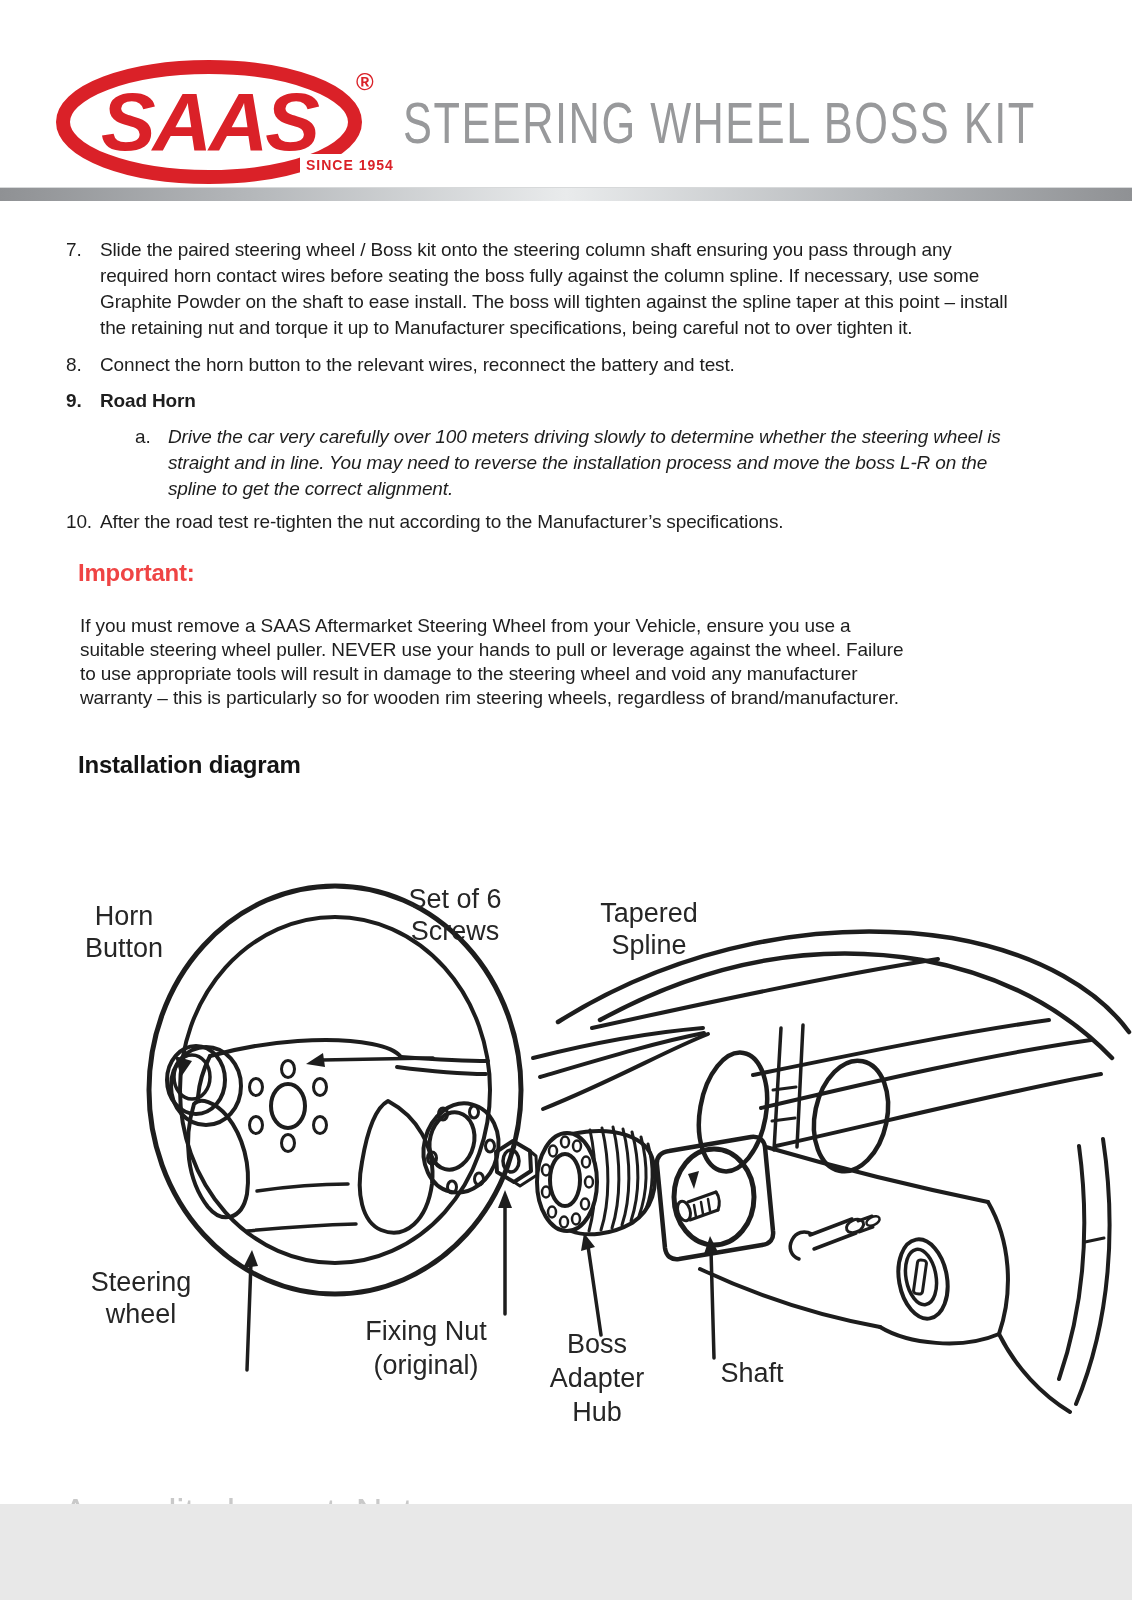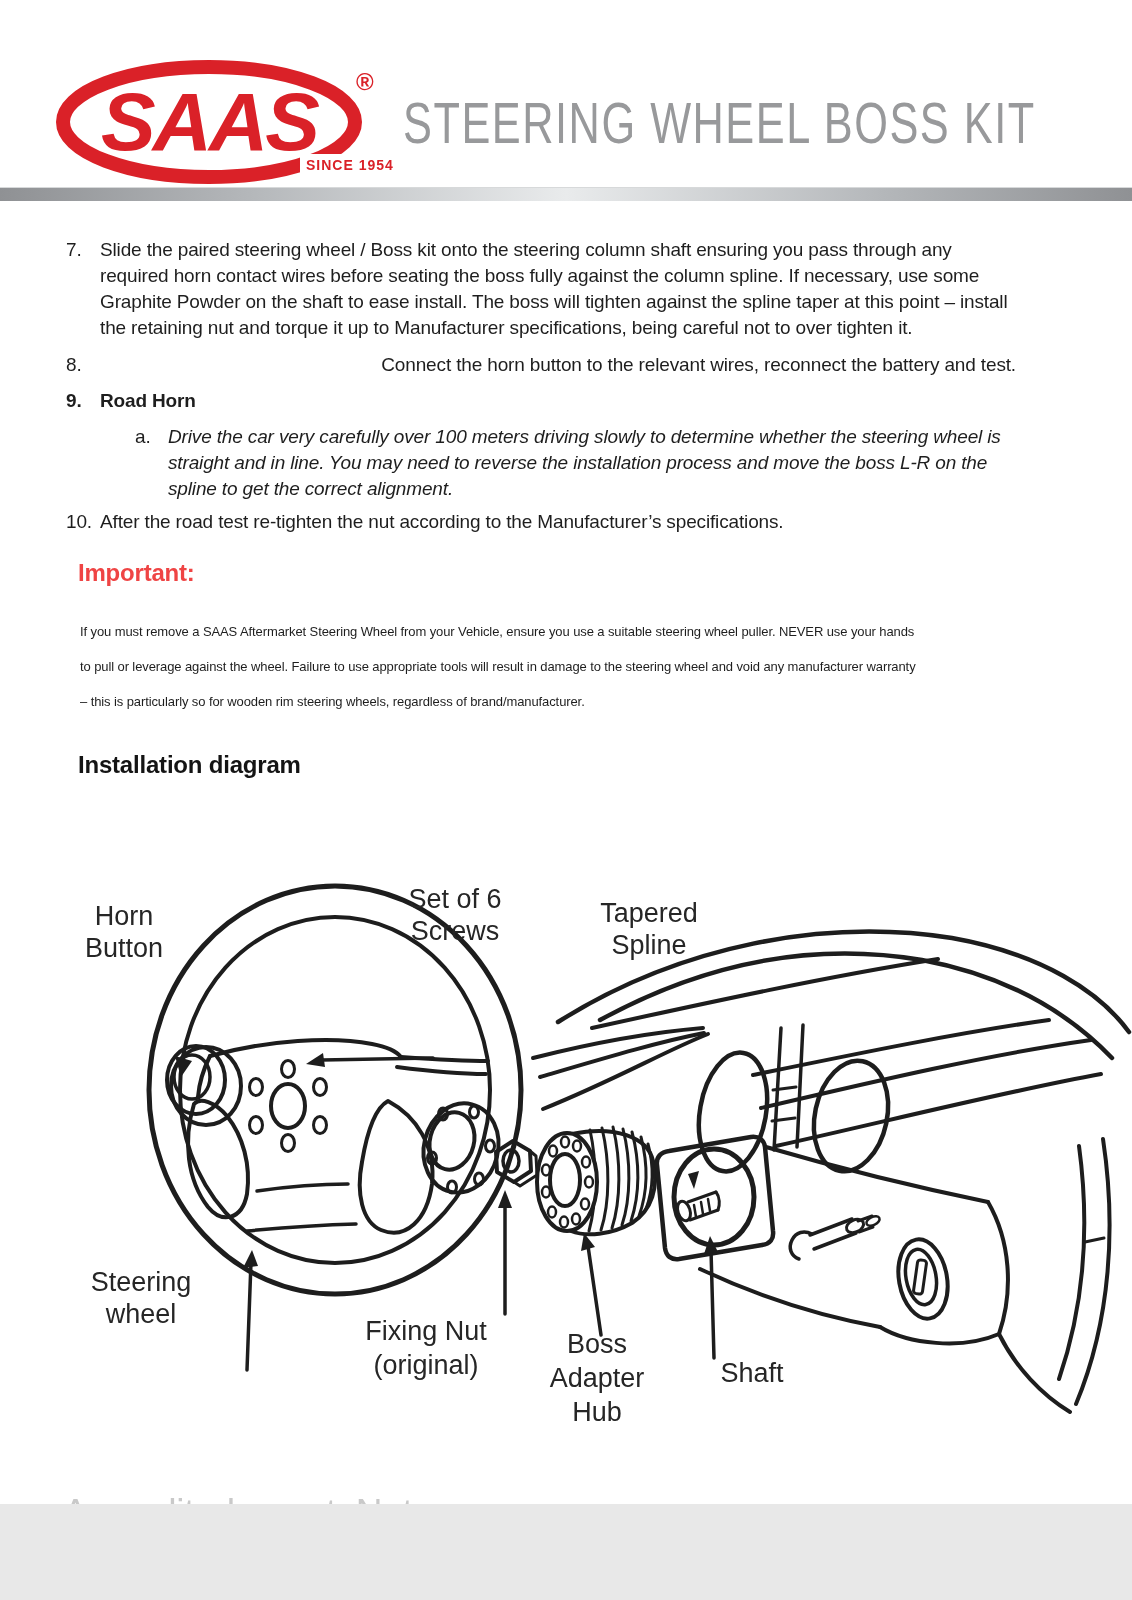--- a/index.html
+++ b/index.html
@@ -20,31 +20,31 @@
   .sep-bar {
     position:absolute; left:0; top:187px; width:1132px; height:13px;
     background:linear-gradient(90deg,#8f9194 0%, #b4b7ba 22%, #e9ebec 50%, #b4b7ba 78%, #8f9194 100%);
     border-top:1px solid #d7d9da;
   }
   
   .li { position:absolute; display:flex; font-size:19px; line-height:26px; letter-spacing:-0.15px; }
   .li .num { flex:0 0 34px; }
   .li .txt { }
   #li7  { left:66px; top:237px; } #li7 .txt { width:916px; }
-  #li8  { left:66px; top:352px; } #li8 .txt { width:916px;text-align:right; }
+  #li8  { left:66px; top:352px; } #li8 .txt { width:916px; }
   #li9  { left:66px; top:388px; font-weight:bold; } #li9 .txt { width:916px; }
   #lia  { left:135px; top:424px; } #lia .num { flex:0 0 33px; } #lia .txt { width:846px;font-style:italic; }
   #li10 { left:66px; top:509px; } #li10 .txt { width:916px; }
   .h-important {
     position:absolute; left:78px; top:559px;
     font-size:24px; font-weight:bold; color:#ef4444; letter-spacing:-0.2px;
   }
   .p-important {
     position:absolute; left:80px; top:614px; width:838px;
-    font-size:13px; line-height:35px; letter-spacing:-0.1px;
+    font-size:19px; line-height:24px; letter-spacing:-0.1px;
   }
   .h-install {
     position:absolute; left:78px; top:751px;
     font-size:24px; font-weight:bold; color:#141414; letter-spacing:-0.2px;
   }
   
   .diagram { position:absolute; left:0; top:850px; }
   .diagram text {
     font-family:"Liberation Sans", sans-serif;
     font-size:27px; fill:#262626;

